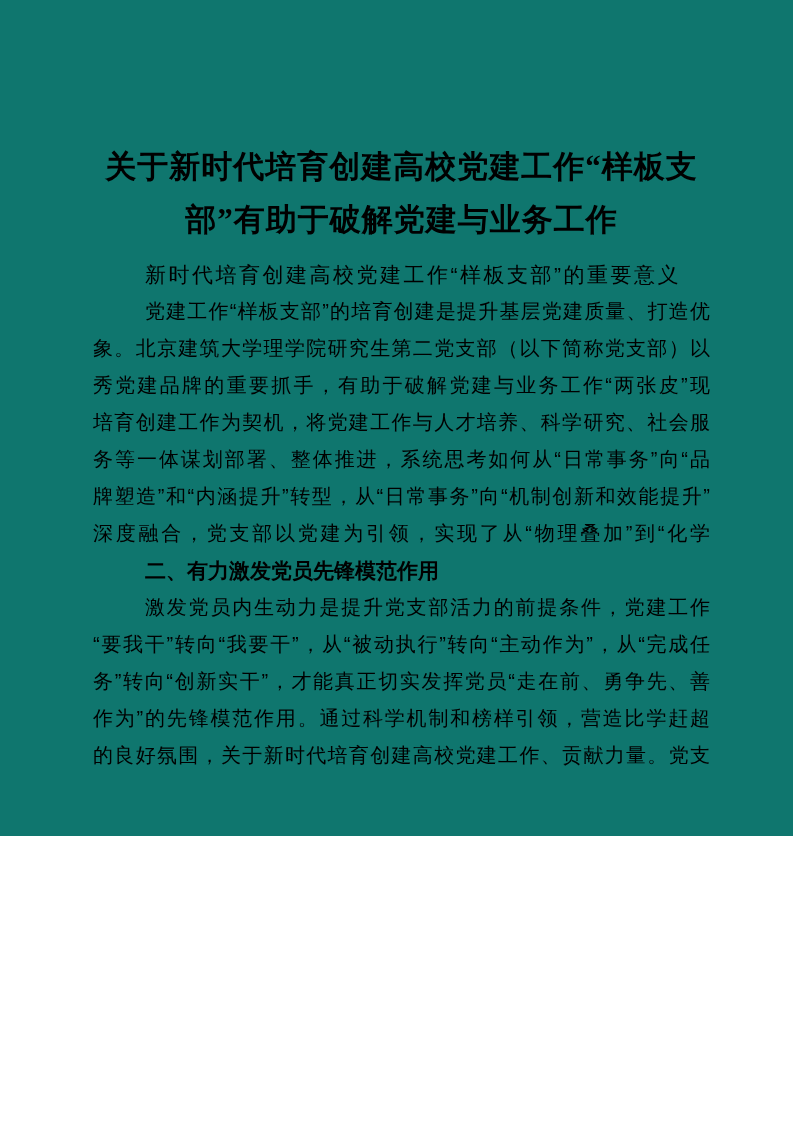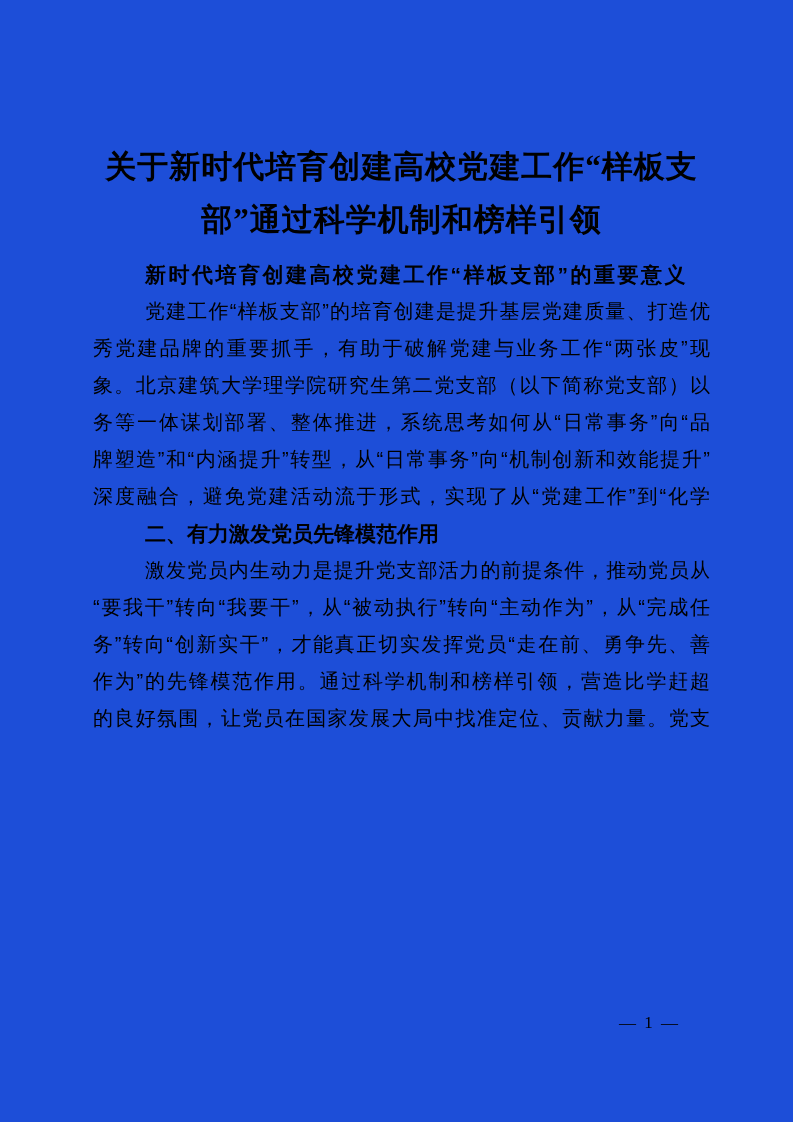--- a/index.html
+++ b/index.html
@@ -1,20 +1,20 @@
 <!DOCTYPE html>
 <html><head>
 <meta charset="utf-8">
 <style>
   html, body { margin: 0; padding: 0; background: #ffffff; }
   .page {
     position: relative;
     width: 793px;
-    height: 1122px;
-    background: #1d4ed8;
+    height: 836px;
+    background: #0f766e;
     color: #000000;
     font-family: "Liberation Serif", serif;
     overflow: hidden;
   }
   .content {
     position: absolute;
     left: 93px;
     top: 140px;
     width: 617px;
   }
@@ -22,21 +22,21 @@
     font-size: 31px;
     font-weight: bold;
     text-align: center;
     line-height: 53px;
     letter-spacing: 1px;
     font-family: "Liberation Serif", serif;
   }
   .title-gap { height: 10px; }
   .subtitle {
     font-size: 21px;
-    font-weight: bold;
+    font-weight: normal;
     font-family: "Liberation Sans", sans-serif;
     line-height: 37px;
     text-indent: 52px;
     letter-spacing: 2.5px;
     white-space: nowrap;
   }
   .heading {
     font-size: 21px;
     font-weight: bold;
     font-family: "Liberation Sans", sans-serif;
@@ -61,38 +61,39 @@
     font-family: "Liberation Serif", serif;
   }
 </style>
 </head>
 <body>
 
 <div class="page">
   <div class="content">
 
     <div class="title-line">关于新时代培育创建高校党建工作“样板支</div>
-    <div class="title-line">部”通过科学机制和榜样引领</div>
+    <div class="title-line">部”有助于破解党建与业务工作</div>
 
     <div class="title-gap"></div>
 
     <div class="subtitle">新时代培育创建高校党建工作“样板支部”的重要意义</div>
 
 
     <div class="bline first">党建工作“样板支部”的培育创建是提升基层党建质量、打造优</div>
+    <div class="bline">象。北京建筑大学理学院研究生第二党支部（以下简称党支部）以</div>
     <div class="bline">秀党建品牌的重要抓手，有助于破解党建与业务工作“两张皮”现</div>
-    <div class="bline">象。北京建筑大学理学院研究生第二党支部（以下简称党支部）以</div>
+    <div class="bline">培育创建工作为契机，将党建工作与人才培养、科学研究、社会服</div>
     <div class="bline">务等一体谋划部署、整体推进，系统思考如何从“日常事务”向“品</div>
     <div class="bline">牌塑造”和“内涵提升”转型，从“日常事务”向“机制创新和效能提升”</div>
-    <div class="bline">深度融合，避免党建活动流于形式，实现了从“党建工作”到“化学</div>
+    <div class="bline">深度融合，党支部以党建为引领，实现了从“物理叠加”到“化学</div>
 
     <div class="heading">二、有力激发党员先锋模范作用</div>
 
-    <div class="bline first">激发党员内生动力是提升党支部活力的前提条件，推动党员从</div>
+    <div class="bline first">激发党员内生动力是提升党支部活力的前提条件，党建工作</div>
     <div class="bline">“要我干”转向“我要干”，从“被动执行”转向“主动作为”，从“完成任</div>
     <div class="bline">务”转向“创新实干”，才能真正切实发挥党员“走在前、勇争先、善</div>
     <div class="bline">作为”的先锋模范作用。通过科学机制和榜样引领，营造比学赶超</div>
-    <div class="bline">的良好氛围，让党员在国家发展大局中找准定位、贡献力量。党支</div>
+    <div class="bline">的良好氛围，关于新时代培育创建高校党建工作、贡献力量。党支</div>
 
   </div>
 
   <div class="footer">— 1 —</div>
 </div>
 
 </body></html>

